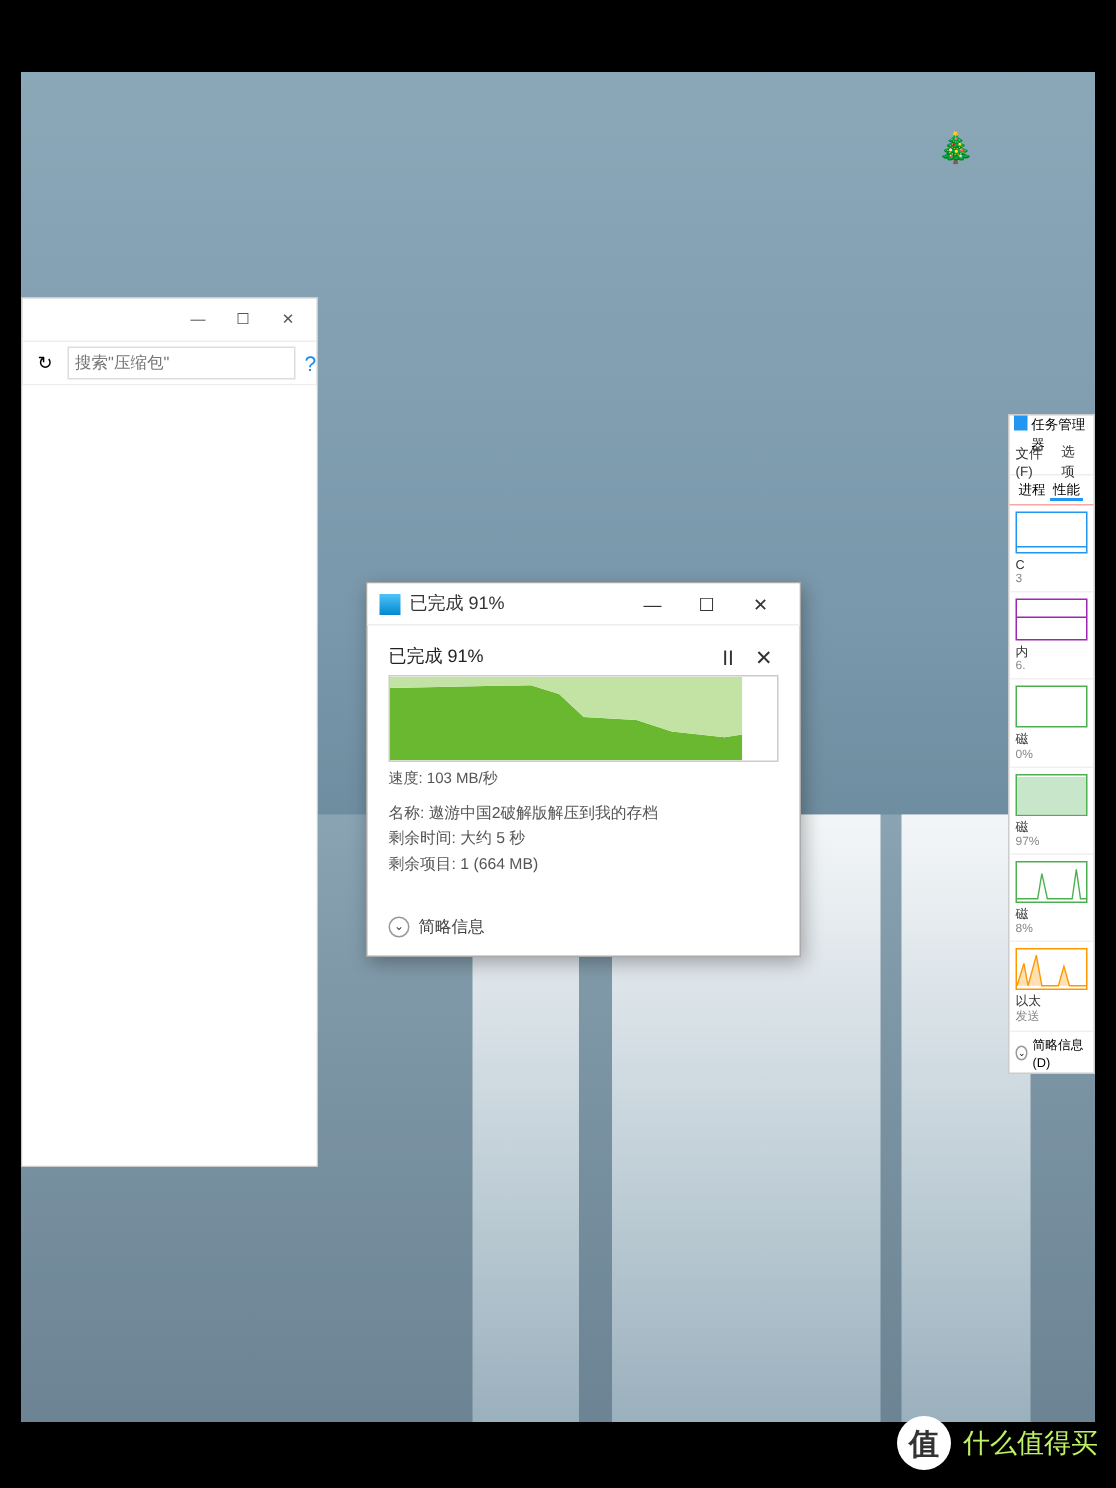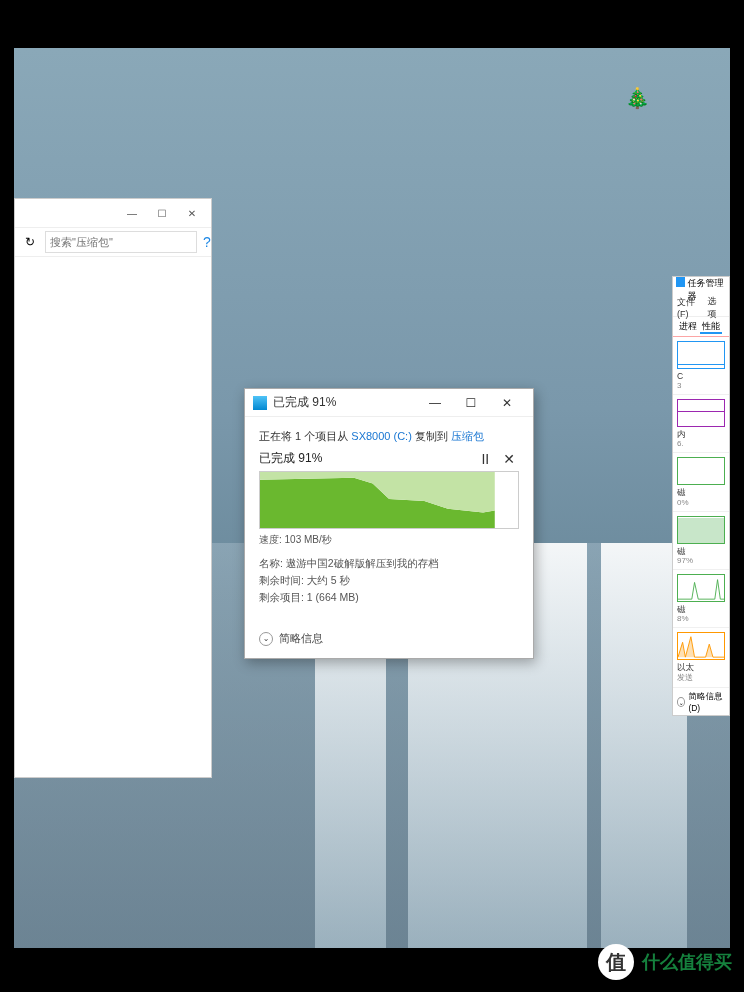--- a/index.html
+++ b/index.html
@@ -50,21 +50,21 @@
 .tm-c-disk{border-color:#4caf50;}
 .tm-c-eth{border-color:#ff9800;}
 .tm-c-wifi{border-color:#999;}
 .tm-usage-line{position:absolute;left:0;right:0;height:1px;}
 .tm-label{font-size:8.5px;color:#333;line-height:1.2;}
 .tm-sub{font-size:8px;color:#888;}
 .tm-footer{padding:3px 4px;display:flex;align-items:center;gap:3px;font-size:8.5px;}
 .tm-circ{width:10px;height:10px;border:1px solid #999;border-radius:50%;display:flex;align-items:center;justify-content:center;font-size:6px;}
 .watermark{position:absolute;right:12px;bottom:12px;display:flex;align-items:center;gap:8px;}
 .wm-circle{width:36px;height:36px;border-radius:50%;background:#fff;display:flex;align-items:center;justify-content:center;font-weight:bold;font-size:20px;color:#333;}
-.wm-text{color:#15803d;font-size:18px;font-weight:bold;}
+.wm-text{color:#bef264;font-size:18px;font-weight:normal;}
 </style>
 </head>
 <body>
 
 <div class="screen">
   <div class="waterfall">
     <div class="wf-stream wf1"></div>
     <div class="wf-stream wf2"></div>
     <div class="wf-stream wf3"></div>
   </div>
@@ -86,23 +86,20 @@
 
   <div class="copy-dialog">
     <div class="cd-titlebar">
       <div class="cd-icon"></div>
       <div class="cd-title">已完成 91%</div>
       <div class="cd-winbtn">—</div>
       <div class="cd-winbtn">☐</div>
       <div class="cd-winbtn">✕</div>
     </div>
     <div class="cd-body">
-      <div class="cd-line1">
-        <span>正在将 1 个项目从 </span><span class="cd-link">SX8000 (C:)</span><span> 复制到 </span><span class="cd-link">压缩包</span>
-      </div>
       <div class="cd-progress-row">
         <div class="cd-percent">已完成 91%</div>
         <div class="cd-ctrl">
           <span>II</span>
           <span>✕</span>
         </div>
       </div>
       <div class="cd-graph">
         <svg class="cd-shape" viewBox="0 0 100 58" preserveAspectRatio="none">
           <polygon points="0,8 40,6 48,12 55,28 70,30 80,38 95,42 100,40 100,58 0,58" fill="#6ab82f"></polygon>

